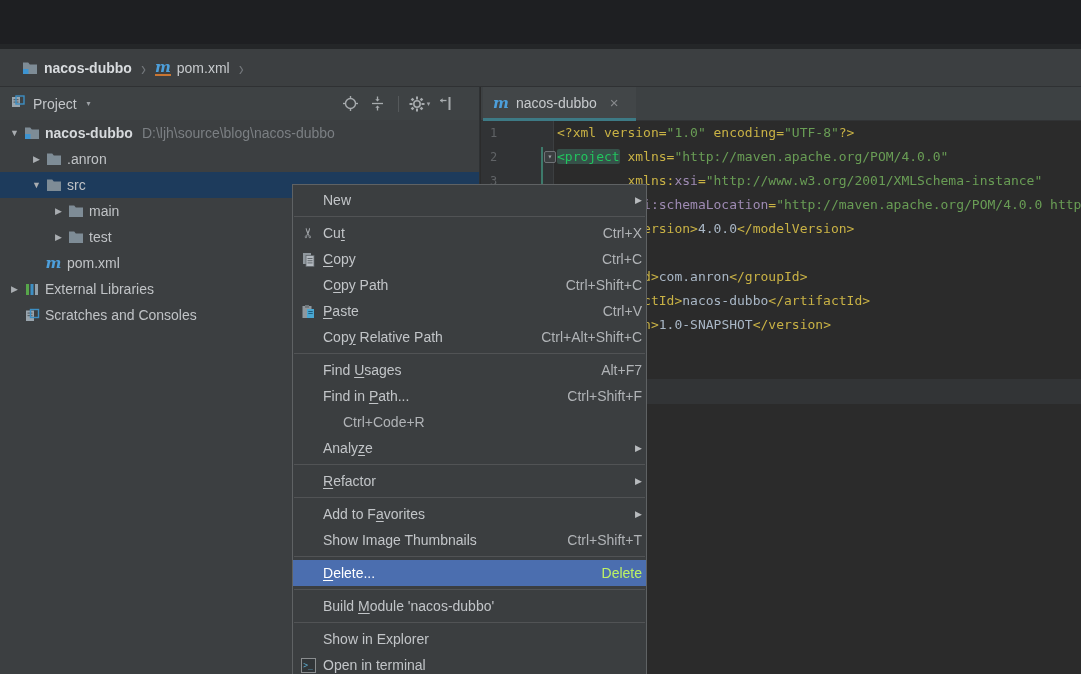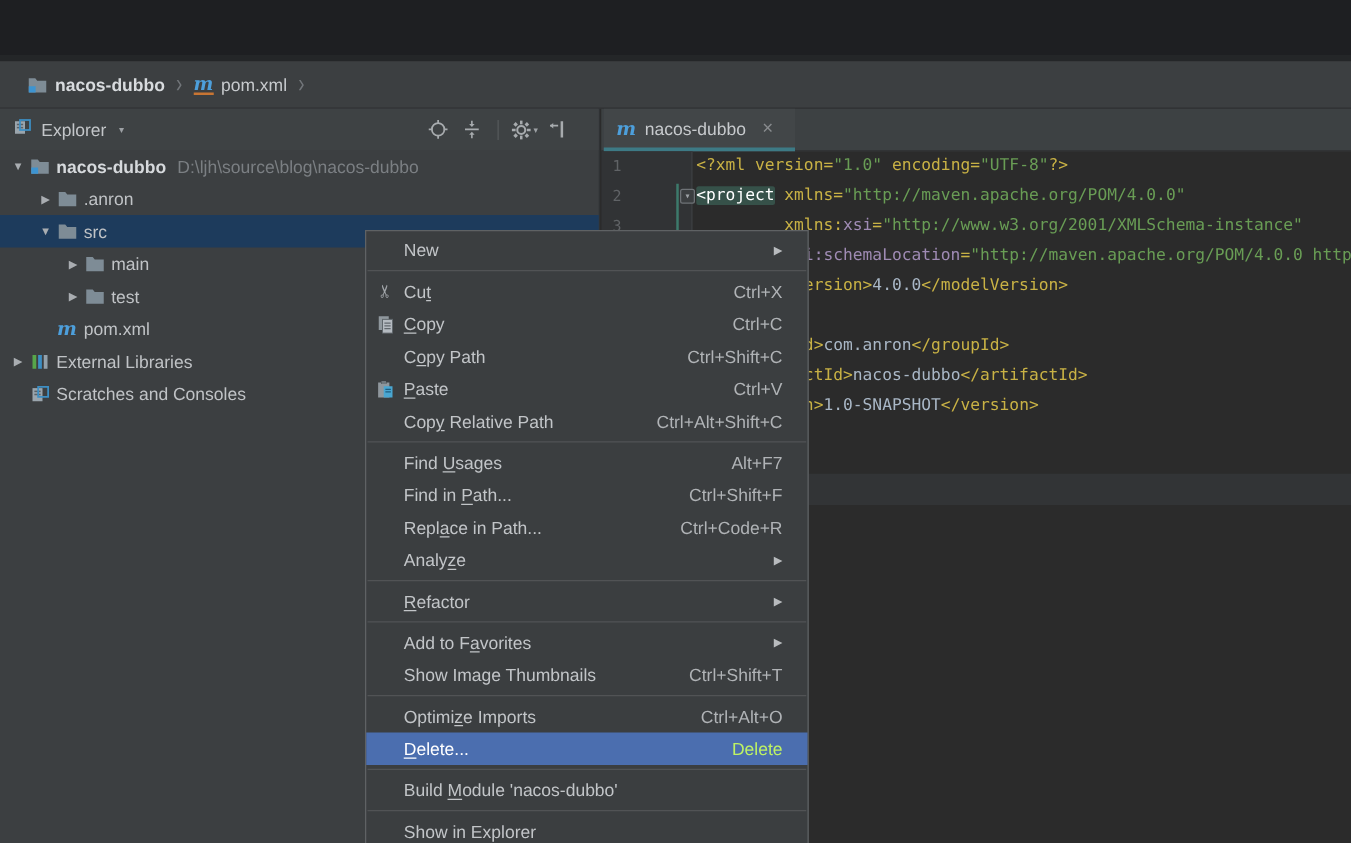--- a/index.html
+++ b/index.html
@@ -82,30 +82,30 @@
   .code {
     position:absolute; left:76px; top:0; right:0; bottom:0;
     font-family:"DejaVu Sans Mono", monospace; font-size:13px;
     white-space:pre; 
   }
   .code-line { height:24px; line-height:24px; }
   .tok-t { color:#c9b245; }
   .tok-s { color:#699d55; }
   .tok-n { color:#9f8bb4; }
   .tok-p { color:#a9b7c6; }
-  .tok-h { color:#ffffff; background:#365149; border-radius:2px; }
+  .tok-h { color:#22c55e; background:#365149; border-radius:2px; }
   
   .context-menu {
     position:absolute; left:292px; top:140px; width:355px;
     background:#3b3e40; border:1px solid #5f6264; z-index:10;
     padding-top:2px; padding-bottom:4px;
   }
   .menu-item {
     height:26px; display:flex; align-items:center; cursor:pointer;
-    padding-right:20px; position:relative;
+    padding-right:4px; position:relative;
   }
   .menu-item .mi-icon { width:30px; flex:0 0 30px; display:inline-flex; justify-content:center; align-items:center; }
   .menu-item .mi-label { flex:1; color:#c2c5c8; }
   .menu-item .mi-label u { text-underline-offset:2px; }
   .menu-item .mi-shortcut { color:#b0b3b6; margin-left:20px; }
   .menu-item .mi-arrow { color:#b8bbbe; font-size:9px; margin-left:20px; }
   .menu-item.selected { background:#4b6eaf; }
   .menu-item.selected .mi-label { color:#ffffff; }
   .menu-item.selected .mi-shortcut { color:#bef264; }
   .menu-sep { height:1px; background:#515355; margin:3px 1px; }
@@ -147,21 +147,21 @@
   <div class="project-panel">
     <div class="panel-header">
       <span class="tb-icon">
         <svg width="16" height="16" viewBox="0 0 16 16">
           <rect x="2" y="3" width="8" height="10" fill="#9aa5ad"></rect>
           <rect x="3.5" y="5" width="5" height="1.2" fill="#5a6268"></rect>
           <rect x="3.5" y="7.5" width="5" height="1.2" fill="#5a6268"></rect>
           <rect x="6" y="2" width="8" height="8" fill="none" stroke="#3d8fc4" stroke-width="1.4"></rect>
         </svg>
       </span>
-      <span class="ph-title">Explorer</span>
+      <span class="ph-title">Project</span>
       <span class="ph-caret">▾</span>
       <span class="ph-spacer"></span>
       <span class="ph-icons" id="ph-icons">
           <span class="tb-icon">
             <svg width="17" height="17" viewBox="0 0 17 17">
               <circle cx="8.5" cy="8.5" r="5" fill="none" stroke="#a7abae" stroke-width="1.4"></circle>
               <line x1="8.5" y1="1" x2="8.5" y2="4" stroke="#a7abae" stroke-width="1.4"></line>
               <line x1="8.5" y1="13" x2="8.5" y2="16" stroke="#a7abae" stroke-width="1.4"></line>
               <line x1="1" y1="8.5" x2="4" y2="8.5" stroke="#a7abae" stroke-width="1.4"></line>
               <line x1="13" y1="8.5" x2="16" y2="8.5" stroke="#a7abae" stroke-width="1.4"></line>
@@ -369,21 +369,20 @@
         <span class="mi-label">Find <u>U</u>sages</span>
         <span class="mi-shortcut">Alt+F7</span>
       </div>
       <div class="menu-item">
         <span class="mi-icon"></span>
         <span class="mi-label">Find in <u>P</u>ath...</span>
         <span class="mi-shortcut">Ctrl+Shift+F</span>
       </div>
       <div class="menu-item">
         <span class="mi-icon"></span>
-        <span class="mi-label">Repl<u>a</u>ce in Path...</span>
         <span class="mi-shortcut">Ctrl+Code+R</span>
       </div>
       <div class="menu-item">
         <span class="mi-icon"></span>
         <span class="mi-label">Analy<u>z</u>e</span>
         <span class="mi-arrow">▶</span>
       </div>
       <div class="menu-sep"></div>
       <div class="menu-item">
         <span class="mi-icon"></span>
@@ -395,25 +394,20 @@
         <span class="mi-icon"></span>
         <span class="mi-label">Add to F<u>a</u>vorites</span>
         <span class="mi-arrow">▶</span>
       </div>
       <div class="menu-item">
         <span class="mi-icon"></span>
         <span class="mi-label">Show Image Thumbnails</span>
         <span class="mi-shortcut">Ctrl+Shift+T</span>
       </div>
       <div class="menu-sep"></div>
-      <div class="menu-item">
-        <span class="mi-icon"></span>
-        <span class="mi-label">Optimi<u>z</u>e Imports</span>
-        <span class="mi-shortcut">Ctrl+Alt+O</span>
-      </div>
       <div class="menu-item selected">
         <span class="mi-icon"></span>
         <span class="mi-label"><u>D</u>elete...</span>
         <span class="mi-shortcut">Delete</span>
       </div>
       <div class="menu-sep"></div>
       <div class="menu-item">
         <span class="mi-icon"></span>
         <span class="mi-label">Build <u>M</u>odule 'nacos-dubbo'</span>
       </div>

